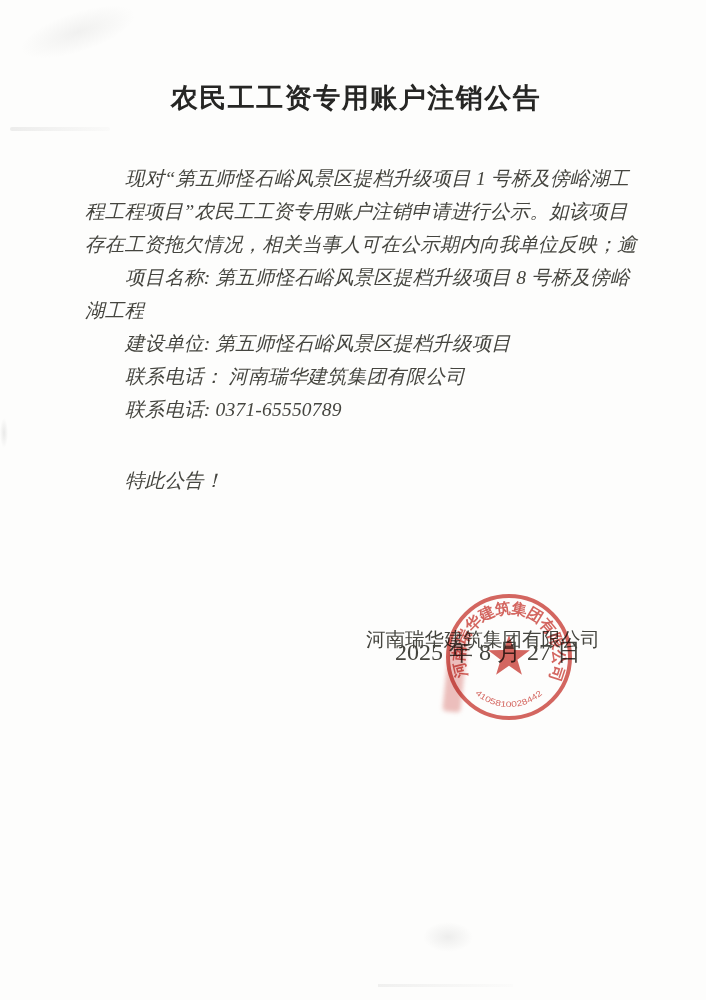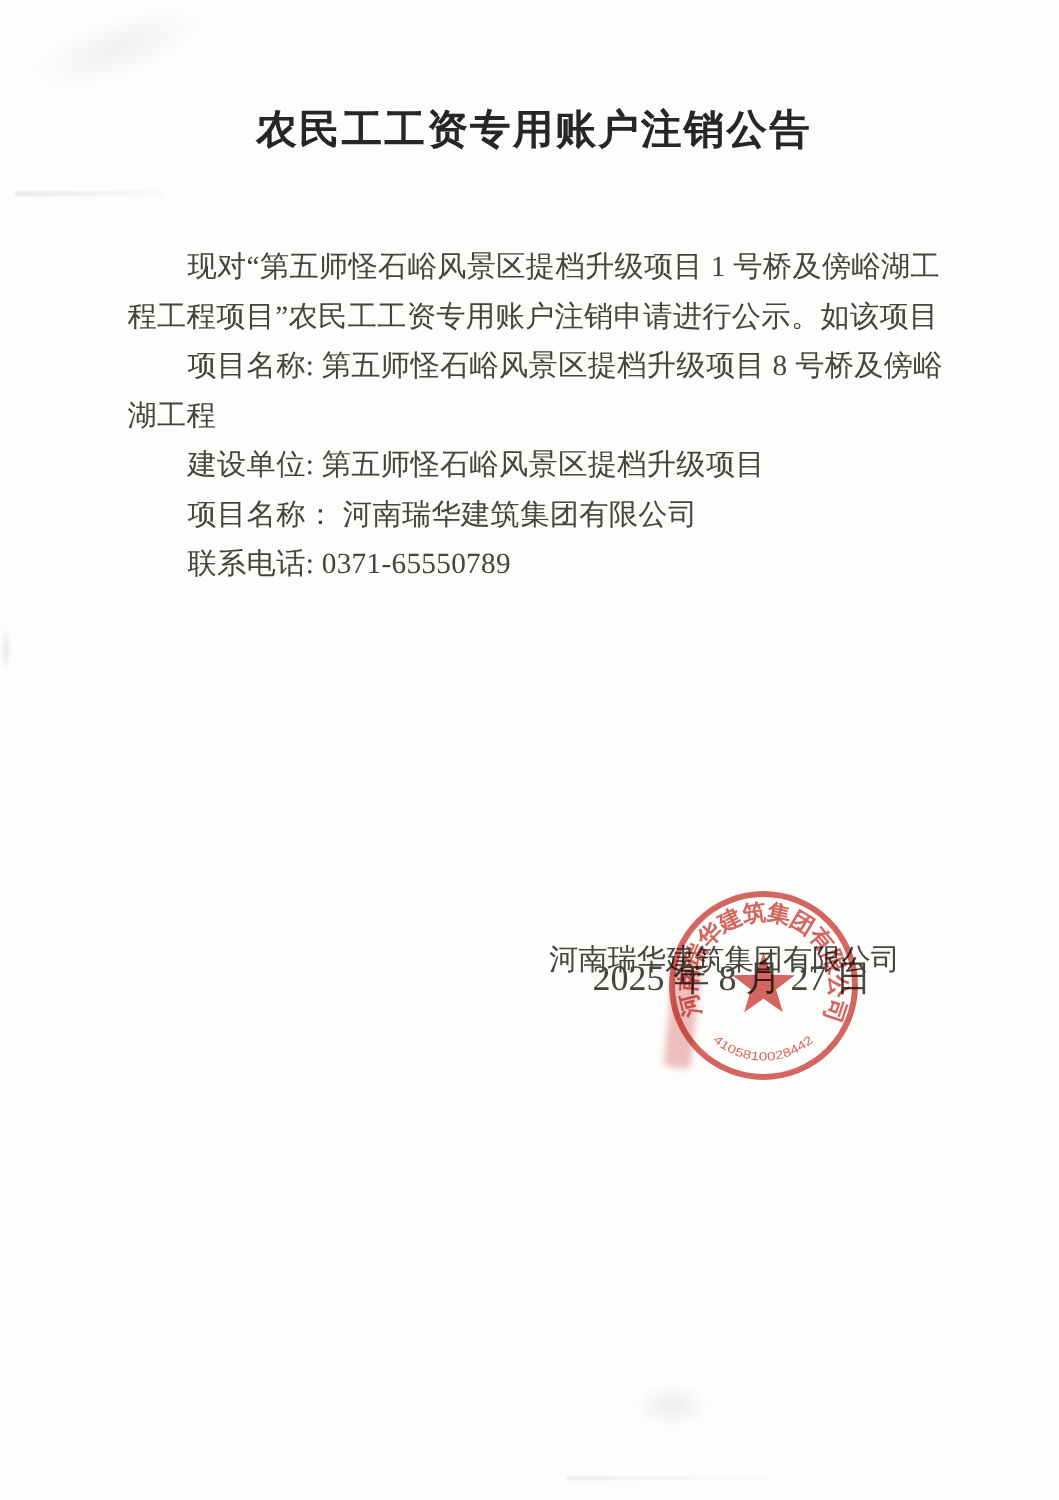--- a/index.html
+++ b/index.html
@@ -13,21 +13,21 @@
     height: 1000px;
     margin: 0 auto;
     background: #fdfdfc;
     overflow: hidden;
     font-family: "Liberation Serif", serif;
   }
 
   
   .doc-title {
     position: absolute;
-    top: 68px;
+    top: 80px;
     left: 0;
     width: 706px;
     text-align: center;
     padding-left: 6px;
     box-sizing: border-box;
     font-family: "Liberation Sans", sans-serif;
     font-weight: bold;
     font-size: 27px;
     letter-spacing: 1.5px;
     color: #262624;
@@ -37,21 +37,21 @@
   .doc-body {
     position: absolute;
     top: 162px;
     left: 85px;
     width: 540px;
     font-size: 19.5px;
     line-height: 33px;
     color: #45453f;
     letter-spacing: 0.2px;
   }
-  .line { white-space: nowrap; }
+  .line { white-space: nowrap; font-style: italic; }
   .line.indent { padding-left: 40px; }
   .spacer { height: 38px; }
 
   
   .sig-company {
     position: absolute;
     top: 626px;
     left: 366px;
     font-size: 19.5px;
     color: #45453f;
@@ -124,26 +124,28 @@
   <div class="smudge smudge-b"></div>
   <div class="smudge smudge-c"></div>
   <div class="smudge smudge-d"></div>
   <div class="smudge smudge-e"></div>
 
   <div class="doc-title">农民工工资专用账户注销公告</div>
 
   <div class="doc-body">
     <div class="line indent">现对“第五师怪石峪风景区提档升级项目 1 号桥及傍峪湖工</div>
     <div class="line">程工程项目”农民工工资专用账户注销申请进行公示。如该项目</div>
+    <div class="line">存在工资拖欠情况，相关当事人可在公示期内向我单位反映；逾</div>
     <div class="line indent">项目名称: 第五师怪石峪风景区提档升级项目 8 号桥及傍峪</div>
     <div class="line">湖工程</div>
     <div class="line indent">建设单位: 第五师怪石峪风景区提档升级项目</div>
-    <div class="line indent">项目名称： 河南瑞华建筑集团有限公司</div>
+    <div class="line indent">联系电话： 河南瑞华建筑集团有限公司</div>
     <div class="line indent">联系电话: 0371-65550789</div>
     <div class="spacer"></div>
+    <div class="line indent">特此公告！</div>
   </div>
 
   <div class="sig-company">河南瑞华建筑集团有限公司</div>
   <div class="sig-date">2025 年 8 月 27 日</div>
 
   <div class="seal-ghost"></div>
 
   <div class="seal">
     <svg width="140" height="140" viewBox="0 0 140 140">
       <defs>

